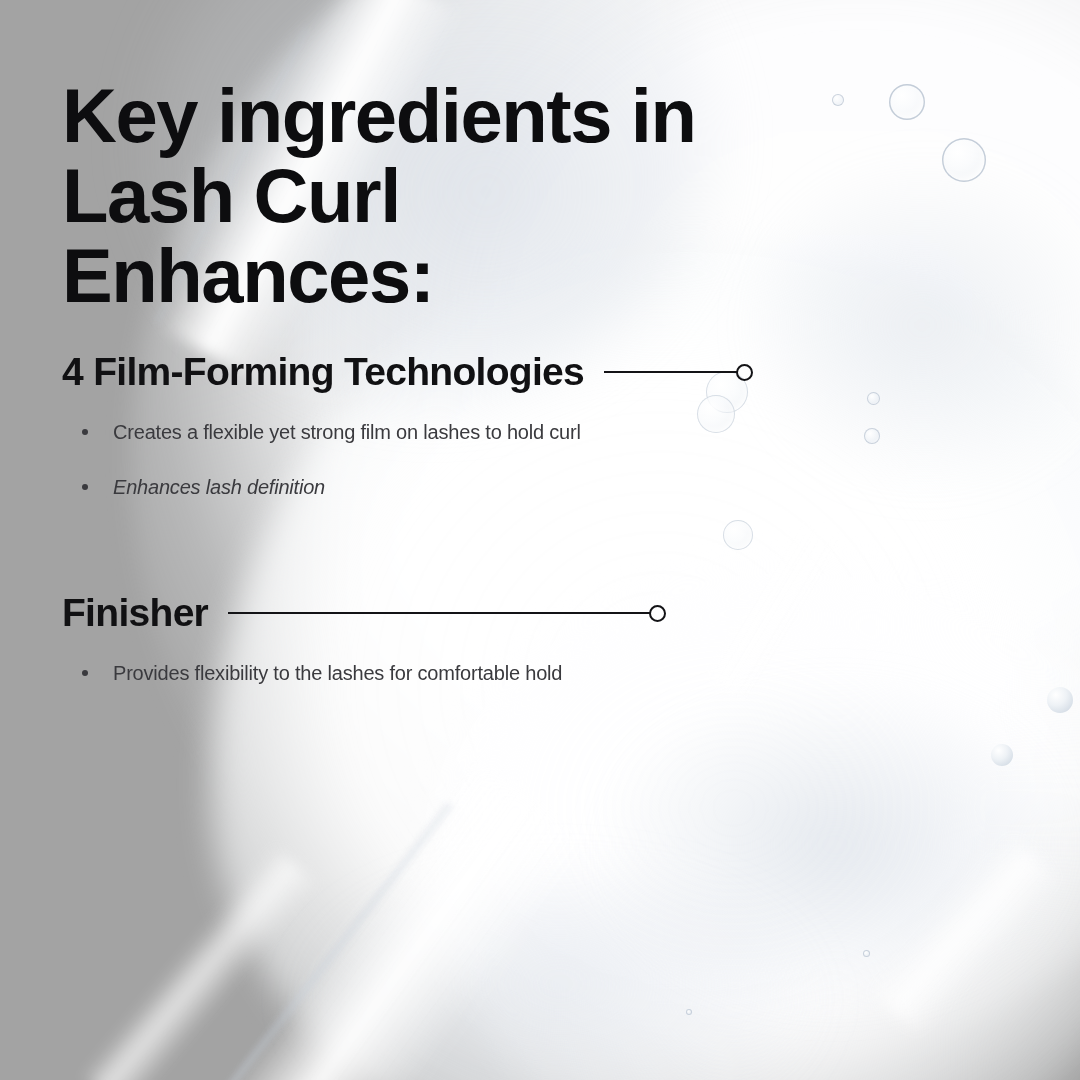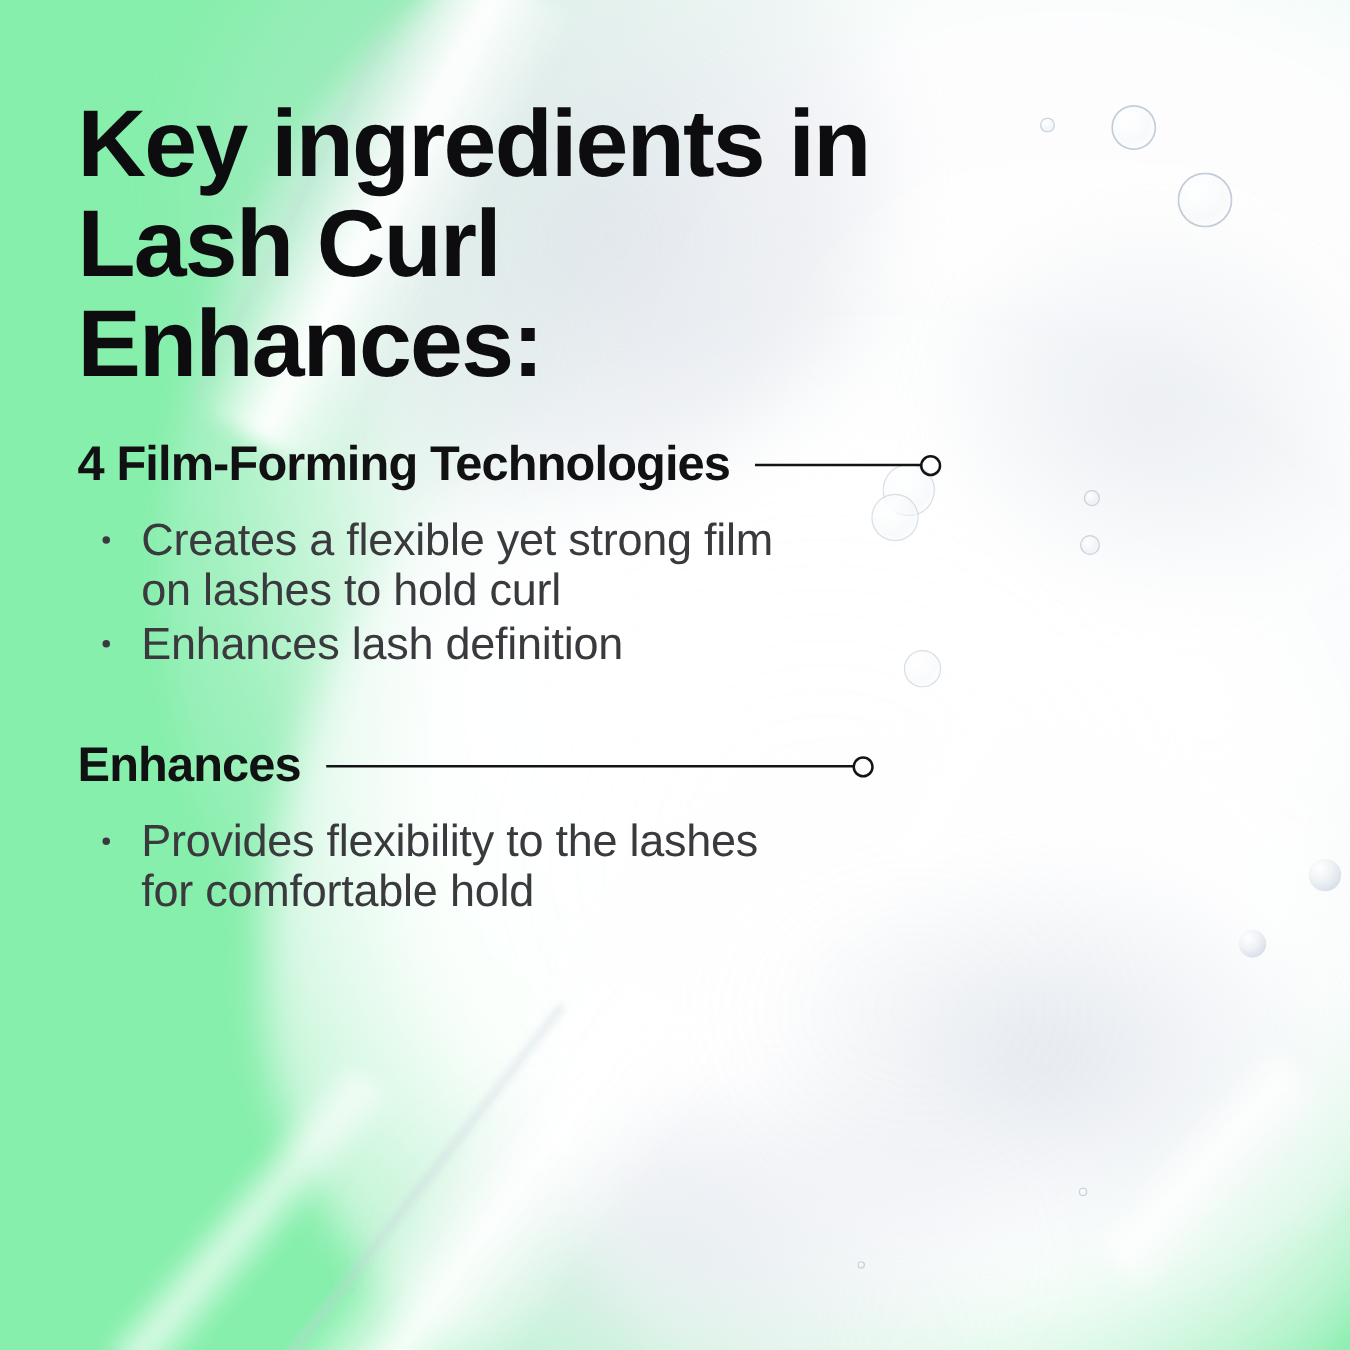--- a/index.html
+++ b/index.html
@@ -7,21 +7,21 @@
   html, body {
     width:1080px; height:1080px;
     overflow:hidden;
     background:#f1f2f4;
     font-family:"Liberation Sans", sans-serif;
   }
 
   #stage {
     position:relative;
     width:1080px; height:1080px;
-    background:#86efac;
+    background:#a3a3a3;
     overflow:hidden;
   }
 
   
   .bg-layer { position:absolute; inset:0; pointer-events:none; }
 
   
   .blob-main {
     position:absolute;
     left:130px; top:-160px;
@@ -174,28 +174,28 @@
     margin-left:-1px;
   }
 
   .bullets {
     list-style:none;
     margin-top:14px;
   }
   .bullet-item {
     position:relative;
     padding-left:51px;
-    font-size:36px;
+    font-size:20px;
     line-height:40px;
     font-weight:400;
     letter-spacing:-0.2px;
     color:#3a3a3e;
     max-width:560px;
   }
-  .bullet-item + .bullet-item { margin-top:3px; }
+  .bullet-item + .bullet-item { margin-top:15px;font-style:italic; }
   .bullet-dot {
     position:absolute;
     left:20px; top:17px;
     width:6px; height:6px;
     border-radius:50%;
     background:#3a3a3e;
   }
 </style>
 </head>
 <body>
@@ -252,21 +252,21 @@
         </div>
       </div>
       <ul class="bullets">
         <li class="bullet-item"><span class="bullet-dot"></span><span>Creates a flexible yet strong film on lashes to hold curl</span></li>
         <li class="bullet-item"><span class="bullet-dot"></span><span>Enhances lash definition</span></li>
       </ul>
     </div>
 
     <div class="section section-2">
       <div class="section-head">
-        <div class="section-title">Enhances</div>
+        <div class="section-title">Finisher</div>
         <div class="connector">
           <div class="connector-line len-2"></div>
           <div class="connector-dot"></div>
         </div>
       </div>
       <ul class="bullets">
         <li class="bullet-item"><span class="bullet-dot"></span><span>Provides flexibility to the lashes for comfortable hold</span></li>
       </ul>
     </div>
 

